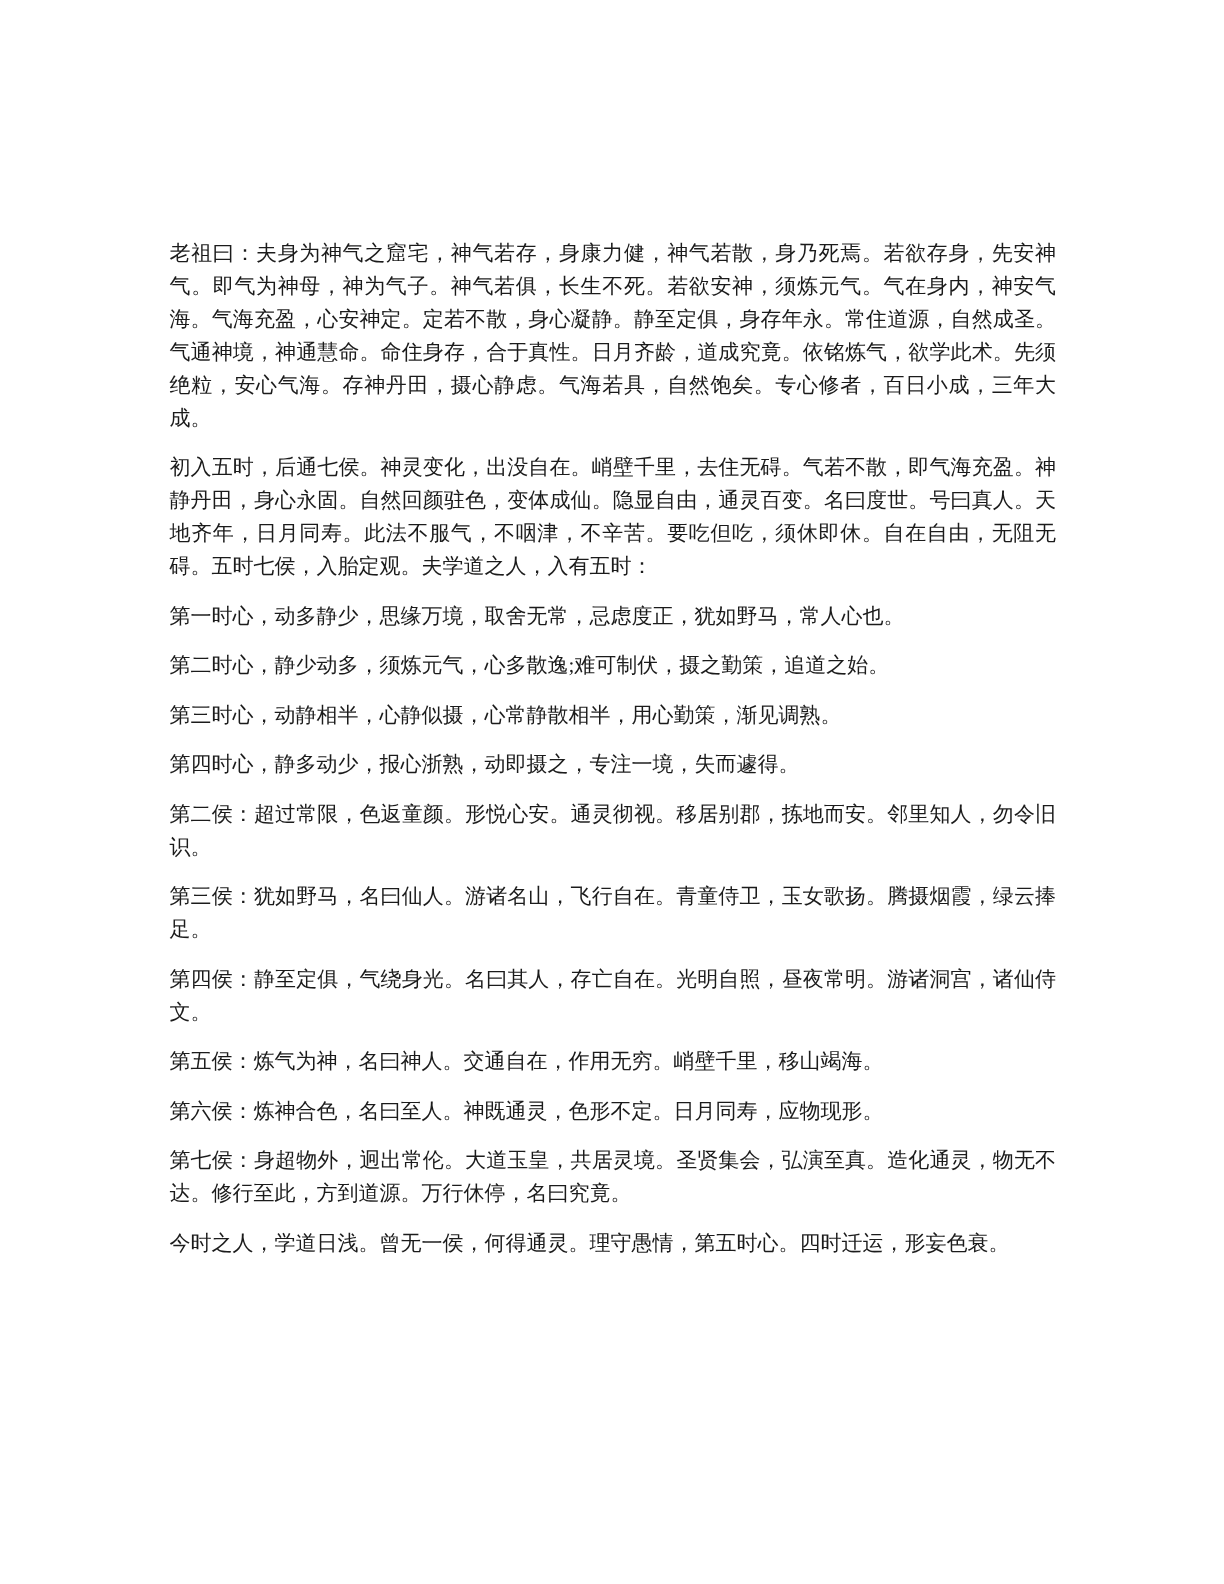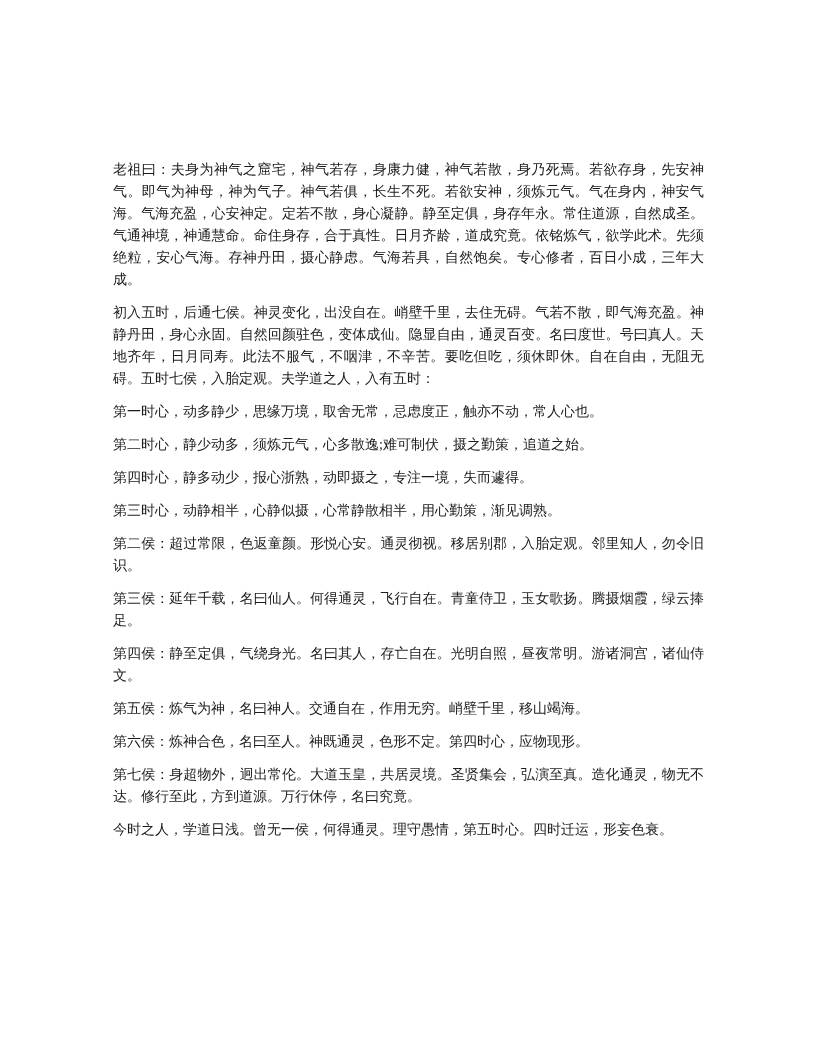--- a/index.html
+++ b/index.html
@@ -34,25 +34,25 @@
     letter-spacing: 0;
   }
 </style>
 </head>
 <body>
 
 <div class="page">
   <div class="content">
     <p>老祖曰：夫身为神气之窟宅，神气若存，身康力健，神气若散，身乃死焉。若欲存身，先安神气。即气为神母，神为气子。神气若俱，长生不死。若欲安神，须炼元气。气在身内，神安气海。气海充盈，心安神定。定若不散，身心凝静。静至定俱，身存年永。常住道源，自然成圣。气通神境，神通慧命。命住身存，合于真性。日月齐龄，道成究竟。依铭炼气，欲学此术。先须绝粒，安心气海。存神丹田，摄心静虑。气海若具，自然饱矣。专心修者，百日小成，三年大成。</p>
     <p>初入五时，后通七侯。神灵变化，出没自在。峭壁千里，去住无碍。气若不散，即气海充盈。神静丹田，身心永固。自然回颜驻色，变体成仙。隐显自由，通灵百变。名曰度世。号曰真人。天地齐年，日月同寿。此法不服气，不咽津，不辛苦。要吃但吃，须休即休。自在自由，无阻无碍。五时七侯，入胎定观。夫学道之人，入有五时：</p>
-    <p>第一时心，动多静少，思缘万境，取舍无常，忌虑度正，触亦不动，常人心也。</p>
+    <p>第一时心，动多静少，思缘万境，取舍无常，忌虑度正，犹如野马，常人心也。</p>
     <p>第二时心，静少动多，须炼元气，心多散逸;难可制伏，摄之勤策，追道之始。</p>
+    <p>第三时心，动静相半，心静似摄，心常静散相半，用心勤策，渐见调熟。</p>
     <p>第四时心，静多动少，报心浙熟，动即摄之，专注一境，失而遽得。</p>
-    <p>第三时心，动静相半，心静似摄，心常静散相半，用心勤策，渐见调熟。</p>
-    <p>第二侯：超过常限，色返童颜。形悦心安。通灵彻视。移居别郡，入胎定观。邻里知人，勿令旧识。</p>
-    <p>第三侯：延年千载，名曰仙人。何得通灵，飞行自在。青童侍卫，玉女歌扬。腾摄烟霞，绿云捧足。</p>
+    <p>第二侯：超过常限，色返童颜。形悦心安。通灵彻视。移居别郡，拣地而安。邻里知人，勿令旧识。</p>
+    <p>第三侯：犹如野马，名曰仙人。游诸名山，飞行自在。青童侍卫，玉女歌扬。腾摄烟霞，绿云捧足。</p>
     <p>第四侯：静至定俱，气绕身光。名曰其人，存亡自在。光明自照，昼夜常明。游诸洞宫，诸仙侍文。</p>
     <p>第五侯：炼气为神，名曰神人。交通自在，作用无穷。峭壁千里，移山竭海。</p>
-    <p>第六侯：炼神合色，名曰至人。神既通灵，色形不定。第四时心，应物现形。</p>
+    <p>第六侯：炼神合色，名曰至人。神既通灵，色形不定。日月同寿，应物现形。</p>
     <p>第七侯：身超物外，迥出常伦。大道玉皇，共居灵境。圣贤集会，弘演至真。造化通灵，物无不达。修行至此，方到道源。万行休停，名曰究竟。</p>
     <p>今时之人，学道日浅。曾无一侯，何得通灵。理守愚情，第五时心。四时迁运，形妄色衰。</p>
   </div>
 </div>
 
 </body></html>

